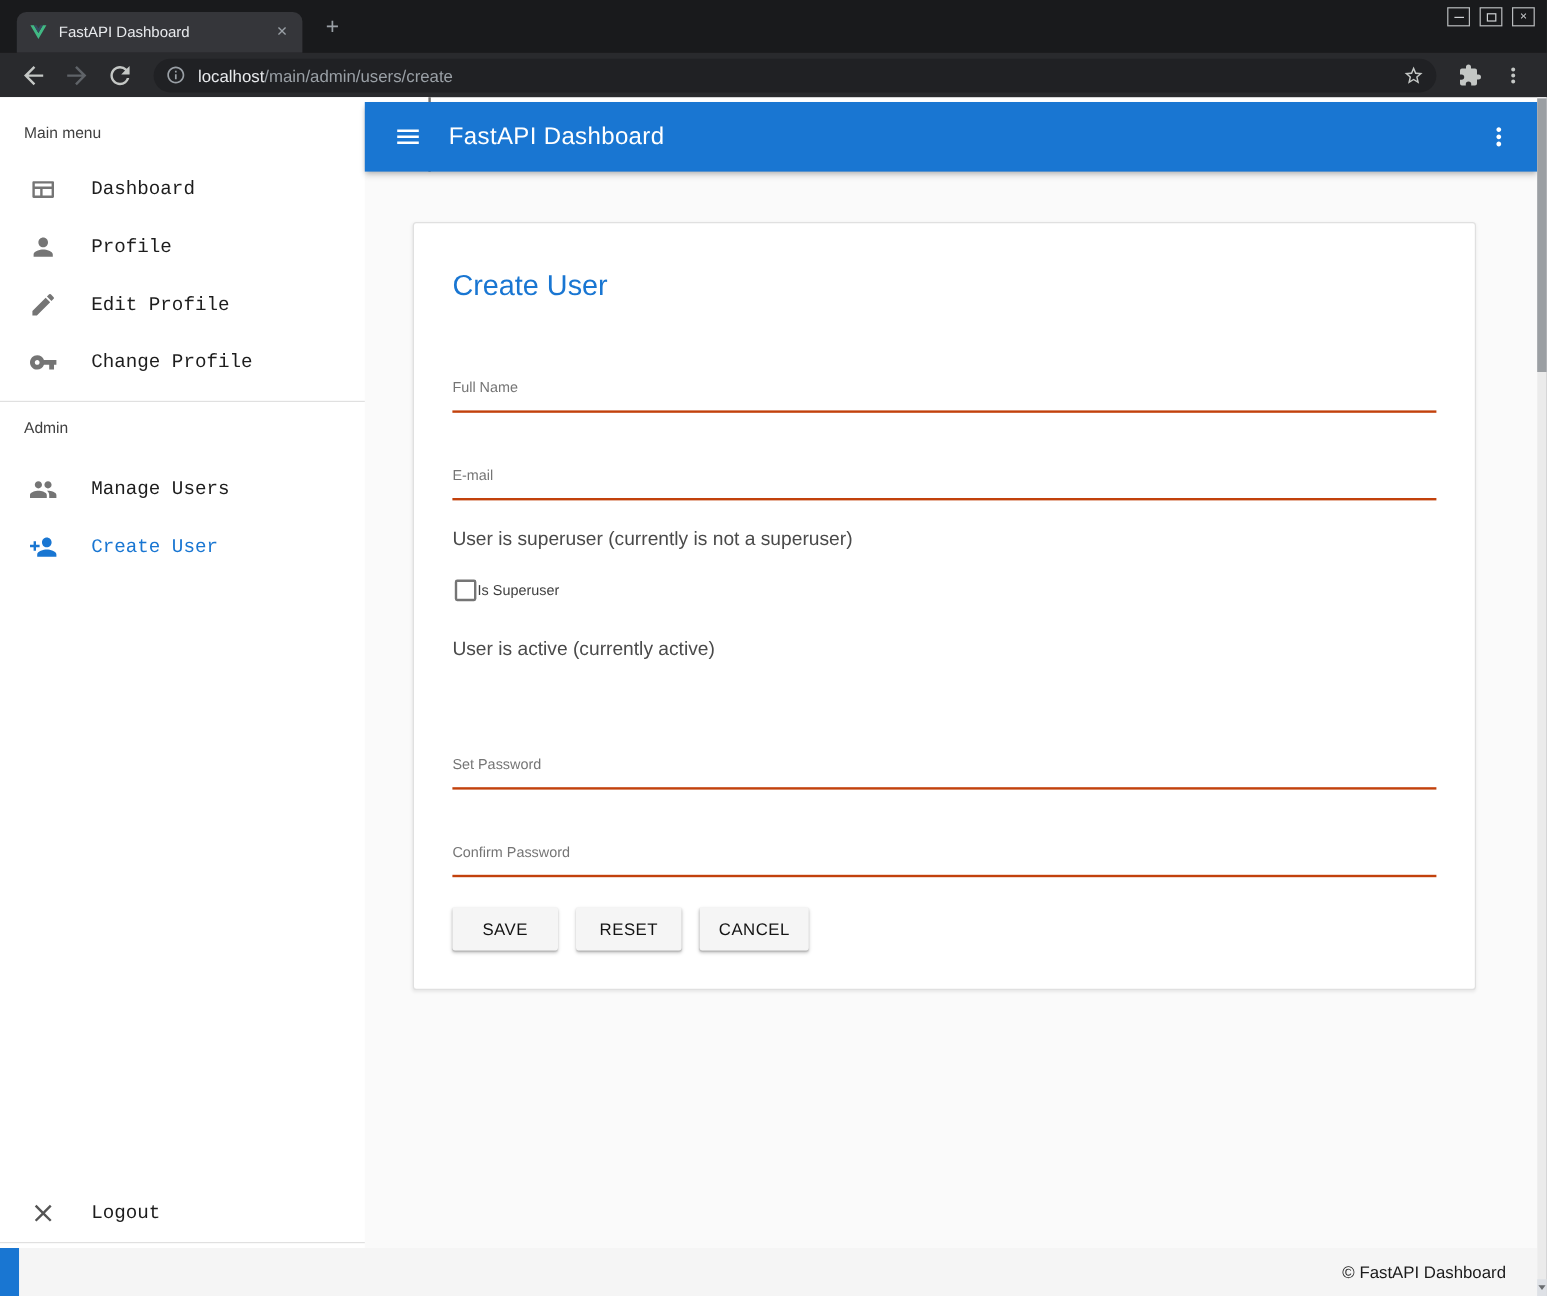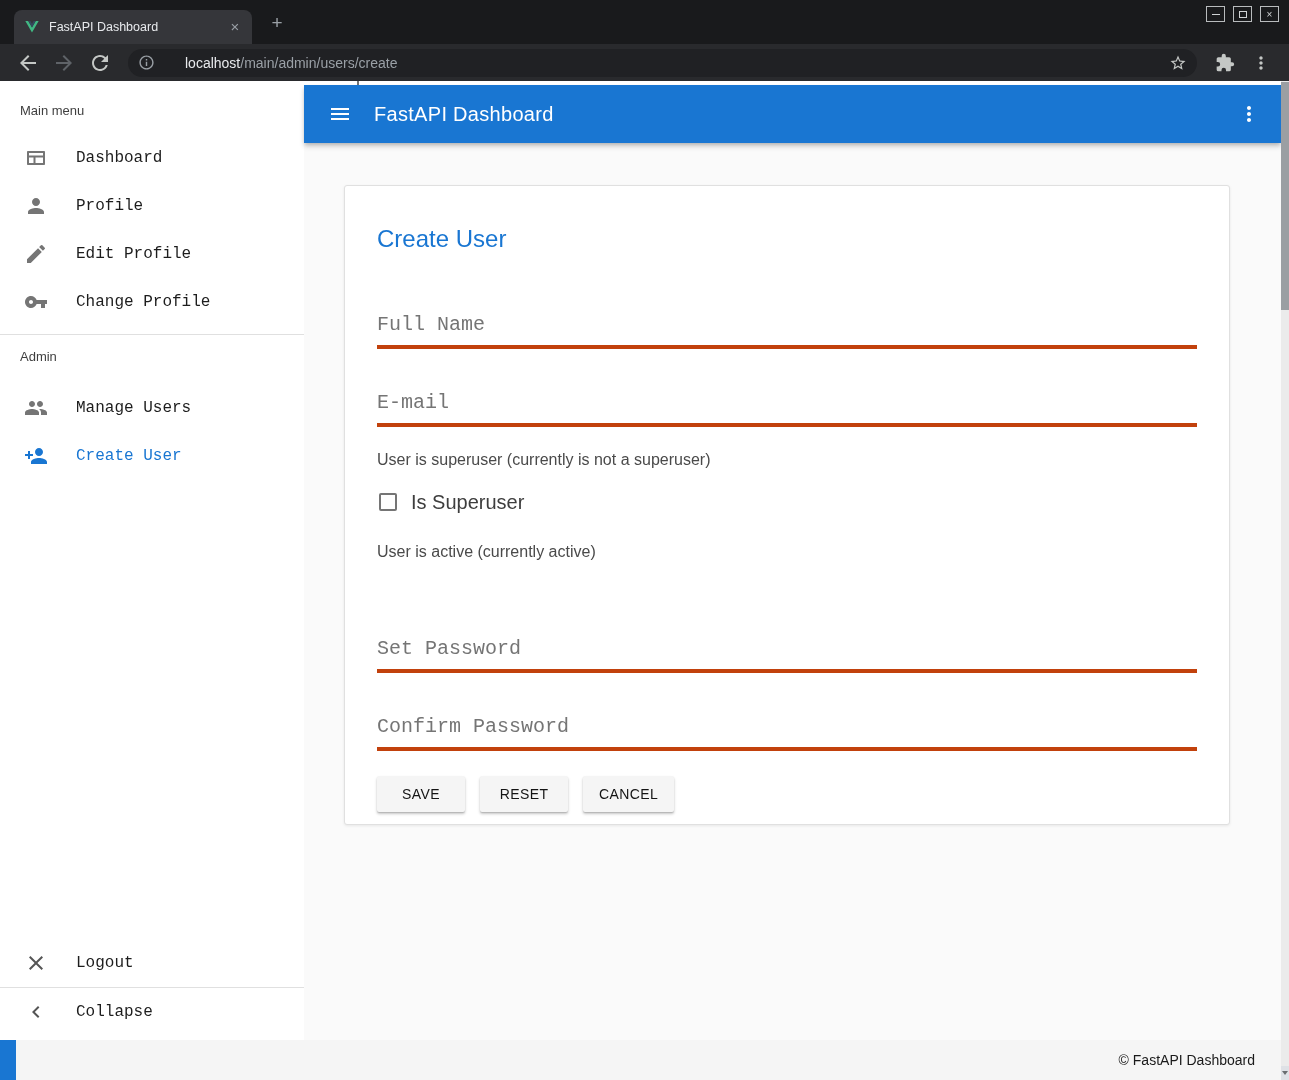--- a/index.html
+++ b/index.html
@@ -16,21 +16,21 @@
   .newtab { color: #9aa0a6; font-size: 19px; margin: 0 0 7px 12px; width: 26px; height: 26px; line-height: 24px; text-align: center; border-radius: 50%; cursor: pointer; }
   .win-controls { margin-left: auto; margin-right: 10px; align-self: flex-start; margin-top: 6px; display: flex; gap: 8px; }
   .win-btn { width: 19px; height: 16px; border: 1px solid #b9bcbe; color: #cfd2d4; font-size: 10px; display: flex; align-items: center; justify-content: center; cursor: pointer; background: transparent; }
   .win-min-line { display: inline-block; width: 8px; height: 1px; background: currentColor; }
   .win-max-box { display: inline-block; width: 8px; height: 7px; border: 1px solid currentColor; }
 
   
   .toolbar { position: absolute; top: 44px; left: 0; right: 0; height: 37px; background: #292a2d; display: flex; align-items: center; padding: 0 10px; }
   .nav-icon { width: 24px; height: 24px; margin: 0 6px; fill: #c4c7c5; cursor: pointer; flex: 0 0 auto; }
   .nav-icon.disabled { fill: #5f6368; cursor: default; }
-  .urlbar { flex: 1; height: 28px; background: #202124; border-radius: 14px; display: flex; align-items: center; margin: 0 10px; padding: 0 10px 0 10px; gap: 20px; }
+  .urlbar { flex: 1; height: 28px; background: #202124; border-radius: 14px; display: flex; align-items: center; margin: 0 10px; padding: 0 10px 0 10px; }
   .url-icon { width: 17px; height: 17px; fill: #9aa0a6; margin-right: 10px; flex: 0 0 auto; }
   .url-text { flex: 1; font-size: 14px; white-space: nowrap; overflow: hidden; }
   .url-host { color: #e8eaed; }
   .url-path { color: #9aa0a6; }
   .url-star { width: 18px; height: 18px; fill: #c4c7c5; margin-left: 8px; cursor: pointer; flex: 0 0 auto; }
   .tb-right-icon { width: 20px; height: 20px; fill: #c4c7c5; margin: 0 8px; cursor: pointer; flex: 0 0 auto; }
 
   
   .page { position: absolute; top: 81px; left: 0; right: 0; bottom: 0; background: #ffffff; }
 
@@ -49,34 +49,34 @@
   
   .appbar { position: absolute; left: 304px; right: 8px; top: 4px; height: 58px; background: #1976d2; display: flex; align-items: center; color: #ffffff; box-shadow: 0 2px 4px -1px rgba(0,0,0,.2), 0 4px 5px 0 rgba(0,0,0,.14); z-index: 3; }
   .appbar .hamburger { width: 24px; height: 24px; fill: #ffffff; margin-left: 24px; cursor: pointer; }
   .appbar-title { font-size: 20px; font-weight: 500; letter-spacing: .3px; margin-left: 22px; }
   .appbar .kebab { width: 24px; height: 24px; fill: #ffffff; margin-left: auto; margin-right: 20px; cursor: pointer; }
 
   
   .content { position: absolute; left: 304px; right: 8px; top: 62px; bottom: 40px; background: #fafafa; overflow: hidden; }
   .card { margin: 42px 0 0 40px; width: 886px; height: 640px; background: #ffffff; border: 1px solid #e0e0e0; border-radius: 3px; box-shadow: 0 1px 3px rgba(0,0,0,.08); padding: 38px 32px 0; }
   .card-title { color: #1976d2; font-size: 24px; font-weight: 400; line-height: 29px; }
-  .vfield { display: block; width: 100%; border: none; border-bottom: 4px solid #c2410c; background: transparent; font-size: 20px; line-height: 20px; padding: 0 0 9px; outline: none; color: #212121; font-family: Liberation Mono, monospace; }
+  .vfield { display: block; width: 100%; border: none; border-bottom: 2px solid #c2410c; background: transparent; font-size: 12px; line-height: 20px; padding: 0 0 9px; outline: none; color: #212121; }
   .vfield::placeholder { color: #757575; opacity: 1; }
   .f-name { margin-top: 60px; }
   .f-email { margin-top: 42px; }
   .f-pass { margin-top: 75px; }
   .f-confirm { margin-top: 42px; }
   .hint { font-size: 16px; line-height: 20px; color: #4a4a4a; }
   .hint-super { margin-top: 23px; }
   .hint-active { margin-top: 28px; }
   .check-row { display: flex; align-items: center; height: 24px; margin-top: 20px; cursor: pointer; }
   .checkbox { width: 18px; height: 18px; border: 2px solid #757575; border-radius: 2px; margin-left: 2px; flex: 0 0 18px; }
   .checkbox.checked { border-color: #2196f3; background: #2196f3; display: flex; align-items: center; justify-content: center; }
   .checkbox.checked svg { width: 15px; height: 15px; fill: #ffffff; }
-  .check-label { font-size: 20px; color: #3e3e3e; margin-left: 14px; }
+  .check-label { font-size: 12px; color: #3e3e3e; margin-left: 1px; }
   .actions { margin-top: 25px; display: flex; }
   .btn { min-width: 88px; height: 36px; padding: 0 16px; margin-right: 15px; background: #f5f5f5; border: none; border-radius: 2px; box-shadow: 0 2px 3px rgba(0,0,0,.22), 0 1px 1px rgba(0,0,0,.12); font-family: inherit; font-size: 14px; font-weight: 500; letter-spacing: .4px; color: #141414; cursor: pointer; }
 
   
   .footer { position: absolute; left: 16px; right: 8px; bottom: 0; height: 40px; background: #f5f5f5; display: flex; align-items: center; justify-content: flex-end; padding-right: 26px; font-size: 14px; color: #1a1a1a; }
   .footer-accent { position: absolute; left: 0; bottom: 0; width: 16px; height: 40px; background: #1976d2; }
 
   
   .scrollbar { position: absolute; top: 0; right: 0; bottom: 0; width: 8px; background: #ebebeb; z-index: 5; }
   .scroll-thumb { position: absolute; top: 1px; left: 0; width: 8px; height: 228px; background: #9b9fa3; cursor: pointer; }
@@ -183,26 +183,20 @@
       </div>
 
       <div class="side-bottom">
         <div class="side-item">
           <svg class="s-icon" viewBox="0 0 24 24" style="fill:#555">
               <path d="M19 6.41 17.59 5 12 10.59 6.41 5 5 6.41 10.59 12 5 17.59 6.41 19 12 13.41 17.59 19 19 17.59 13.41 12 19 6.41z"></path>
             </svg>
           <span>Logout</span>
         </div>
         <div class="divider"></div>
-        <div class="side-item">
-          <svg class="s-icon" viewBox="0 0 24 24" style="fill:#555">
-              <path d="M15.41 16.59 10.83 12l4.58-4.59L14 6l-6 6 6 6 1.41-1.41z"></path>
-            </svg>
-          <span>Collapse</span>
-        </div>
       </div>
     </aside>
 
     <header class="appbar">
       <svg class="hamburger" viewBox="0 0 24 24">
           <path d="M3 6h18v2H3V6zm0 5h18v2H3v-2zm0 5h18v2H3v-2z"></path>
         </svg>
       <span class="appbar-title">FastAPI Dashboard</span>
       <svg class="kebab" viewBox="0 0 24 24">
           <path d="M12 8c1.1 0 2-.9 2-2s-.9-2-2-2-2 .9-2 2 .9 2 2 2zm0 2c-1.1 0-2 .9-2 2s.9 2 2 2 2-.9 2-2-.9-2-2-2zm0 6c-1.1 0-2 .9-2 2s.9 2 2 2 2-.9 2-2-.9-2-2-2z"></path>

